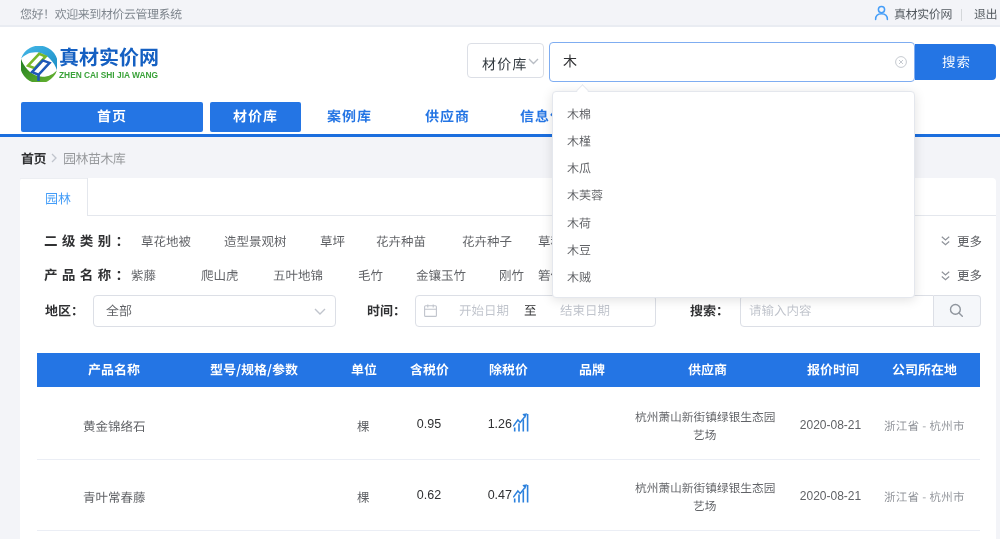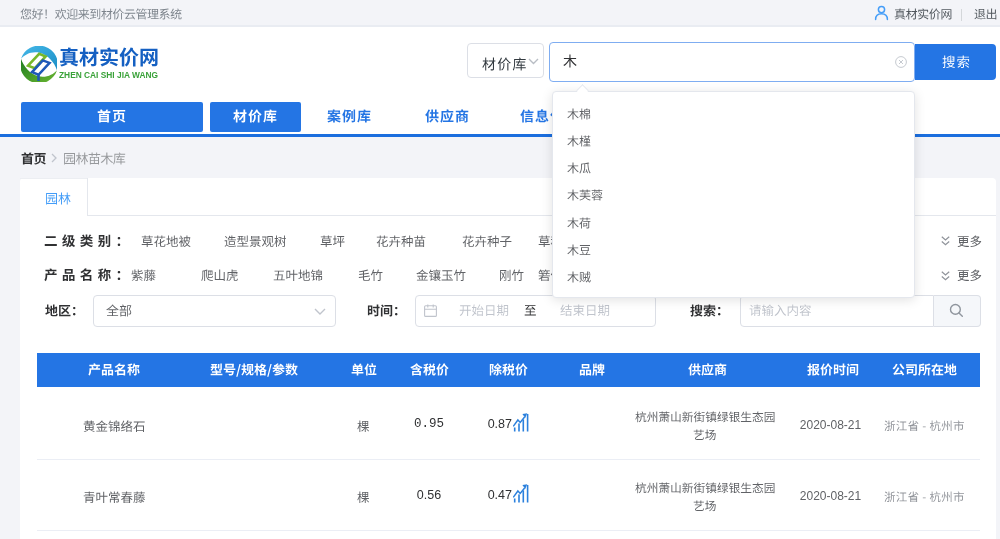--- a/index.html
+++ b/index.html
@@ -325,22 +325,22 @@
 <div style="position:absolute;left:82.5px;top:419.9px">
       <svg style="display:block" width="63" height="13.1" viewBox="0 0 63 13.1">
         <path fill="#606266" d="M7.4 10.5C8.8 11 10.2 11.6 11.1 12L11.8 11.4C10.9 10.9 9.3 10.4 8 9.9ZM4.4 9.9C3.6 10.4 2 11 0.7 11.4C0.9 11.5 1.2 11.8 1.4 12C2.7 11.7 4.2 11.1 5.2 10.5ZM2 5.4V9.7H10.6V5.4H6.7V4.5H11.9V3.6H8.8V2.4H11V1.6H8.8V0.5H7.8V1.6H4.7V0.5H3.8V1.6H1.6V2.4H3.8V3.6H0.7V4.5H5.8V5.4ZM4.7 3.6V2.4H7.8V3.6ZM3 7.9H5.8V9H3ZM6.7 7.9H9.6V9H6.7ZM3 6.1H5.8V7.2H3ZM6.7 6.1H9.6V7.2H6.7Z M15 8.3C15.4 9 15.9 10 16.1 10.6L16.9 10.2C16.8 9.6 16.2 8.7 15.8 8ZM21.7 8C21.4 8.7 20.8 9.7 20.4 10.3L21.1 10.6C21.5 10 22.1 9.1 22.6 8.3ZM18.7 0.4C17.6 2.2 15.2 3.7 12.9 4.5C13.1 4.7 13.4 5.1 13.5 5.3C14.2 5.1 14.9 4.8 15.5 4.4V5.1H18.2V6.8H13.9V7.7H18.2V10.8H13.3V11.6H24.2V10.8H19.2V7.7H23.6V6.8H19.2V5.1H22V4.3C22.6 4.7 23.3 5 24 5.3C24.1 5 24.4 4.7 24.6 4.5C22.8 3.9 20.5 2.6 19.3 1.2L19.6 0.8ZM21.8 4.2H15.8C16.9 3.6 17.9 2.8 18.8 1.9C19.6 2.8 20.7 3.6 21.8 4.2Z M31.7 4.2H35.4V5.3H31.7ZM31.7 2.4H35.4V3.5H31.7ZM27 0.5C26.7 1.7 26.1 2.8 25.4 3.5C25.6 3.8 25.8 4.2 25.9 4.4C26.3 4 26.7 3.4 27 2.8H30.1V1.9H27.4C27.6 1.5 27.7 1.1 27.8 0.8ZM25.7 6.7V7.6H27.5V10C27.5 10.6 27.1 11 26.9 11.2C27 11.3 27.2 11.7 27.4 11.8C27.5 11.6 27.9 11.4 30 10.1C29.9 9.9 29.8 9.6 29.8 9.3L28.4 10.2V7.6H30V6.7H28.4V5H29.8V4.2H26.3V5H27.5V6.7ZM30.8 1.7V6H33.1V7.1H30.6V11.3H31.4V7.9H33.1V12H34V7.9H35.7V10.2C35.7 10.3 35.7 10.4 35.5 10.4C35.4 10.4 35 10.4 34.5 10.4C34.6 10.6 34.7 10.9 34.8 11.2C35.5 11.2 35.9 11.2 36.2 11.1C36.5 10.9 36.6 10.7 36.6 10.2V7.1H34V6H36.3V1.7H33.5L33.9 0.6L32.8 0.5C32.8 0.8 32.7 1.3 32.6 1.7Z M38 10.4 38.2 11.3C39.4 10.9 40.9 10.5 42.4 10L42.2 9.2C40.7 9.7 39.1 10.1 38 10.4ZM44.6 0.3C44.1 1.7 43.2 3 42.3 3.9L42.4 3.7L41.6 3.2C41.4 3.6 41.1 4.1 40.8 4.5L39.2 4.6C40 3.6 40.7 2.3 41.3 1L40.4 0.5C39.9 2 39 3.6 38.6 4C38.4 4.5 38.2 4.8 37.9 4.8C38 5 38.2 5.5 38.2 5.7C38.4 5.6 38.7 5.5 40.2 5.3C39.7 6.1 39.2 6.8 39 7C38.6 7.5 38.3 7.8 38 7.8C38.1 8.1 38.3 8.5 38.3 8.7C38.6 8.6 39 8.4 42.1 7.7C42.1 7.5 42.1 7.1 42.1 6.8L39.8 7.3C40.6 6.4 41.5 5.2 42.2 4C42.4 4.2 42.6 4.6 42.8 4.7C43.1 4.4 43.5 3.9 43.9 3.4C44.3 4 44.7 4.6 45.3 5.1C44.4 5.8 43.3 6.2 42.2 6.5C42.3 6.7 42.5 7.2 42.6 7.4C43.8 7 45 6.5 46 5.7C46.9 6.4 48 7 49.2 7.3C49.2 7.1 49.4 6.7 49.5 6.5C48.5 6.2 47.5 5.8 46.7 5.2C47.7 4.3 48.5 3.3 49 2L48.5 1.7L48.3 1.7H45C45.2 1.3 45.3 1 45.5 0.6ZM43.3 7.3V11.9H44.2V11.3H47.8V11.9H48.6V7.3ZM44.2 10.4V8.1H47.8V10.4ZM47.8 2.5C47.3 3.3 46.7 4 46 4.6C45.3 4.1 44.8 3.4 44.4 2.7L44.5 2.5Z M50.8 1.4V2.4H54.4C53.7 4.6 52.3 7 50.3 8.4C50.5 8.6 50.8 8.9 51 9.1C51.8 8.6 52.4 7.8 53 7V12H54V11.1H60V12H61V5.6H54C54.6 4.6 55.1 3.5 55.5 2.4H61.7V1.4ZM54 10.2V6.5H60V10.2Z"></path>
       </svg>
     </div>
 <div style="position:absolute;left:357.2px;top:419.9px">
       <svg style="display:block" width="13" height="13.1" viewBox="0 0 13 13.1">
         <path fill="#606266" d="M5.2 1V5.9H7.8V7H4.7V7.9H7.3C6.5 9.1 5.4 10.2 4.2 10.8C4.4 11 4.7 11.3 4.8 11.5C5.9 10.9 7 9.7 7.8 8.4V12H8.7V8.3C9.5 9.5 10.5 10.7 11.4 11.4C11.6 11.2 11.9 10.8 12.1 10.7C11.1 10.1 10 9 9.2 7.9H11.9V7H8.7V5.9H11.2V1ZM6.1 3.8H7.8V5.1H6.1ZM8.7 3.8H10.4V5.1H8.7ZM6.1 1.8H7.8V3.1H6.1ZM8.7 1.8H10.4V3.1H8.7ZM2.4 0.5V2.9H0.6V3.8H2.4C2 5.5 1.2 7.5 0.4 8.5C0.5 8.8 0.8 9.2 0.9 9.4C1.4 8.6 2 7.3 2.4 5.9V12H3.3V5.5C3.7 6.1 4 6.8 4.2 7.2L4.8 6.6C4.6 6.2 3.6 4.8 3.3 4.3V3.8H4.6V2.9H3.3V0.5Z"></path>
       </svg>
     </div>
-<div style="position:absolute;left:408px;top:417px;width:42px;text-align:center;font-family:Liberation Mono, monospace;font-size:12.5px;color:#303133">0.95</div>
-<div style="position:absolute;left:468px;top:417px;width:44px;text-align:right;font-family:'Liberation Sans',sans-serif;font-size:12.5px;color:#303133">0.87</div>
+<div style="position:absolute;left:408px;top:417px;width:42px;text-align:center;font-family:Liberation Sans, sans-serif;font-size:12.5px;color:#303133">0.95</div>
+<div style="position:absolute;left:468px;top:417px;width:44px;text-align:right;font-family:'Liberation Sans',sans-serif;font-size:12.5px;color:#303133">1.26</div>
 <svg style="position:absolute;left:513.3px;top:412.8px" width="16" height="19" viewBox="0 0 16 19">
 <rect x="0.9" y="14.5" width="1.6" height="4" fill="#2b80dd"></rect>
 <rect x="5.2" y="10.4" width="1.6" height="8.1" fill="#2b80dd"></rect>
 <rect x="9.5" y="6.4" width="1.6" height="12.1" fill="#2b80dd"></rect>
 <rect x="13.8" y="1" width="1.6" height="17.5" fill="#2b80dd"></rect>
 <path d="M0.2 13.4 L4.9 7 L7.2 9.4 L11.6 4.1" fill="none" stroke="#2b80dd" stroke-width="1.5"></path>
 <path d="M9.4 0.9 L14.3 0.2 L12.2 4.9 Z" fill="#2b80dd"></path>
 </svg>
 <div style="position:absolute;left:634.8px;top:411.3px">
       <svg style="display:block" width="141" height="12.3" viewBox="0 0 141 12.3">
@@ -362,21 +362,21 @@
 <div style="position:absolute;left:82.5px;top:490.9px">
       <svg style="display:block" width="63" height="13.1" viewBox="0 0 63 13.1">
         <path fill="#606266" d="M9.2 6.8V7.7H3.4V6.8ZM2.5 6.1V12H3.4V9.9H9.2V11C9.2 11.2 9.1 11.2 8.9 11.2C8.7 11.2 7.9 11.2 7.2 11.2C7.3 11.4 7.4 11.7 7.5 12C8.5 12 9.2 12 9.6 11.8C10 11.7 10.1 11.5 10.1 11V6.1ZM3.4 8.4H9.2V9.3H3.4ZM5.8 0.5V1.3H1.6V2.1H5.8V2.9H2V3.6H5.8V4.5H0.7V5.3H11.8V4.5H6.7V3.6H10.6V2.9H6.7V2.1H11.1V1.3H6.7V0.5Z M13.4 1.8V9.8H14.3V8.8H17.2V5.7H20.2V12H21.2V5.7H24.5V4.8H21.2V0.7H20.2V4.8H17.2V1.8ZM14.3 2.7H16.3V8H14.3Z M28.9 4.9H33.6V6.1H28.9ZM26.9 7.8V11.4H27.8V8.7H30.9V12H31.9V8.7H34.8V10.4C34.8 10.6 34.8 10.6 34.5 10.7C34.4 10.7 33.7 10.7 32.9 10.6C33.1 10.9 33.2 11.2 33.3 11.5C34.2 11.5 34.9 11.5 35.3 11.3C35.6 11.2 35.8 10.9 35.8 10.5V7.8H31.9V6.8H34.6V4.1H28V6.8H30.9V7.8ZM27.1 1C27.5 1.4 27.9 2 28.1 2.4H26.1V5.1H27V3.3H35.6V5.1H36.5V2.4H31.8V0.5H30.9V2.4H28.2L29 2.1C28.8 1.7 28.4 1.1 27.9 0.6ZM34.5 0.6C34.3 1 33.8 1.7 33.5 2.1L34.2 2.4C34.6 2.1 35.1 1.5 35.5 0.9Z M43.1 0.5C43.1 0.8 43.1 1.2 43 1.5H38.8V2.3H42.8C42.7 2.6 42.6 2.9 42.5 3.2H39.3V4H42.2C42 4.3 41.9 4.7 41.6 5H38.2V5.8H41.1C40.3 6.8 39.3 7.7 38 8.3C38.2 8.5 38.5 8.8 38.6 9C39.3 8.7 39.9 8.2 40.5 7.8V12H41.5V11.5H46.1V11.9H47.1V7.8C47.6 8.2 48.3 8.7 48.9 9C49.1 8.7 49.4 8.4 49.6 8.2C48.4 7.7 47.2 6.8 46.4 5.8H49.4V5H42.7C42.9 4.7 43.1 4.3 43.2 4H48.3V3.2H43.5C43.6 2.9 43.7 2.6 43.8 2.3H48.6V1.5H44C44 1.2 44.1 0.9 44.1 0.6ZM42.2 5.8H45.4C45.6 6.1 45.8 6.5 46.1 6.8H41.5C41.8 6.5 42 6.1 42.2 5.8ZM41.5 9.5H46.1V10.7H41.5ZM41.5 8.7V7.6H46.1V8.7Z M55.5 3.3C55.7 3.7 56 4.2 56.1 4.5L56.8 4.3C56.7 3.9 56.4 3.4 56.1 3.1ZM57.9 0.5V1.4H54.6V0.5H53.7V1.4H50.7V2.2H53.7V3H54.6V2.2H57.9V2.9H58.8V2.2H61.8V1.4H58.8V0.5ZM51.3 3.3V6.7C51.3 8.2 51.2 10.2 50.4 11.6C50.6 11.7 51 11.9 51.1 12C51.7 11 51.9 9.7 52 8.5H53.6V10.9C53.6 11.1 53.5 11.1 53.4 11.1C53.3 11.1 52.8 11.2 52.4 11.1C52.5 11.3 52.6 11.7 52.6 11.9C53.3 11.9 53.7 11.9 54 11.8C54.3 11.6 54.4 11.4 54.4 11V3.3ZM52.1 4.1H53.6V5.5H52.1ZM57.7 3C57.6 3.6 57.5 4.1 57.3 4.6H55V5.2H57.1C57 5.6 56.9 5.9 56.7 6.2H54.7V6.8H56.2C55.8 7.5 55.1 8 54.4 8.4C54.6 8.5 54.9 8.8 55 9C55.9 8.4 56.6 7.7 57.2 6.8H59.1C59.6 7.8 60.5 8.6 61.5 9C61.7 8.7 61.9 8.4 62.1 8.3C61.2 8 60.5 7.5 60 6.8H61.9V6.2H57.6C57.7 5.9 57.9 5.6 58 5.2H61.5V4.6H58.2C58.3 4.1 58.4 3.6 58.5 3.1ZM60 3.1C59.8 3.5 59.4 4 59.2 4.4L59.8 4.6C60.1 4.3 60.5 3.8 60.8 3.4ZM52.1 6.3H53.6V7.8H52.1L52.1 6.7ZM59.9 8.3C59.7 8.7 59.4 9.1 59.1 9.5L58.6 9.2V7.3H57.8V9.4L56.8 9.8L57.2 9.5C57.1 9.2 56.7 8.7 56.4 8.4L55.8 8.7C56.1 9.1 56.4 9.6 56.6 9.9C55.9 10.2 55.3 10.5 54.9 10.7L55.2 11.3L57.8 10.1V11.1C57.8 11.2 57.7 11.2 57.6 11.2C57.5 11.2 57.1 11.2 56.6 11.2C56.7 11.4 56.8 11.7 56.9 11.9C57.5 11.9 57.9 11.9 58.2 11.8C58.5 11.7 58.6 11.5 58.6 11.1V10C59.4 10.4 60.3 11 60.8 11.3L61.3 10.8C60.9 10.5 60.3 10.1 59.7 9.8C60 9.5 60.3 9.1 60.6 8.7Z"></path>
       </svg>
     </div>
 <div style="position:absolute;left:357.2px;top:490.9px">
       <svg style="display:block" width="13" height="13.1" viewBox="0 0 13 13.1">
         <path fill="#606266" d="M5.2 1V5.9H7.8V7H4.7V7.9H7.3C6.5 9.1 5.4 10.2 4.2 10.8C4.4 11 4.7 11.3 4.8 11.5C5.9 10.9 7 9.7 7.8 8.4V12H8.7V8.3C9.5 9.5 10.5 10.7 11.4 11.4C11.6 11.2 11.9 10.8 12.1 10.7C11.1 10.1 10 9 9.2 7.9H11.9V7H8.7V5.9H11.2V1ZM6.1 3.8H7.8V5.1H6.1ZM8.7 3.8H10.4V5.1H8.7ZM6.1 1.8H7.8V3.1H6.1ZM8.7 1.8H10.4V3.1H8.7ZM2.4 0.5V2.9H0.6V3.8H2.4C2 5.5 1.2 7.5 0.4 8.5C0.5 8.8 0.8 9.2 0.9 9.4C1.4 8.6 2 7.3 2.4 5.9V12H3.3V5.5C3.7 6.1 4 6.8 4.2 7.2L4.8 6.6C4.6 6.2 3.6 4.8 3.3 4.3V3.8H4.6V2.9H3.3V0.5Z"></path>
       </svg>
     </div>
-<div style="position:absolute;left:408px;top:488px;width:42px;text-align:center;font-family:'Liberation Sans',sans-serif;font-size:12.5px;color:#303133">0.56</div>
+<div style="position:absolute;left:408px;top:488px;width:42px;text-align:center;font-family:'Liberation Sans',sans-serif;font-size:12.5px;color:#303133">0.62</div>
 <div style="position:absolute;left:468px;top:488px;width:44px;text-align:right;font-family:'Liberation Sans',sans-serif;font-size:12.5px;color:#303133">0.47</div>
 <svg style="position:absolute;left:513.3px;top:483.8px" width="16" height="19" viewBox="0 0 16 19">
 <rect x="0.9" y="14.5" width="1.6" height="4" fill="#2b80dd"></rect>
 <rect x="5.2" y="10.4" width="1.6" height="8.1" fill="#2b80dd"></rect>
 <rect x="9.5" y="6.4" width="1.6" height="12.1" fill="#2b80dd"></rect>
 <rect x="13.8" y="1" width="1.6" height="17.5" fill="#2b80dd"></rect>
 <path d="M0.2 13.4 L4.9 7 L7.2 9.4 L11.6 4.1" fill="none" stroke="#2b80dd" stroke-width="1.5"></path>
 <path d="M9.4 0.9 L14.3 0.2 L12.2 4.9 Z" fill="#2b80dd"></path>
 </svg>
 <div style="position:absolute;left:634.8px;top:482.3px">

